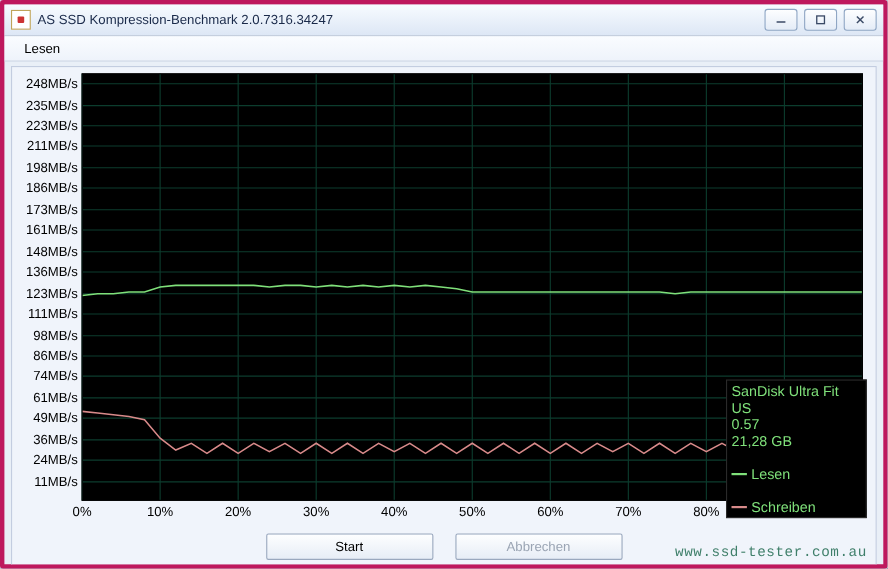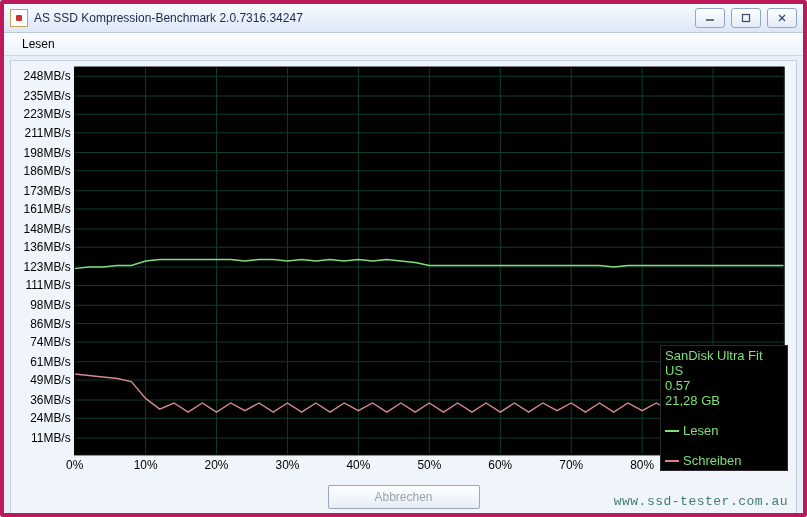--- a/index.html
+++ b/index.html
@@ -137,18 +137,19 @@
         <span class="sw" id="sw-read" style="background: rgb(127, 224, 122);"></span>
         <span>Lesen</span>
       </div>
       <div class="row">
         <span class="sw" id="sw-write" style="background: rgb(216, 138, 138);"></span>
         <span>Schreiben</span>
       </div>
     </div>
 
     <div class="buttons">
+      <div class="btn">Start</div>
       <div class="btn disabled">Abbrechen</div>
     </div>
 
     <div class="watermark">www.ssd-tester.com.au</div>
   </div>
 </div>
 
 </body></html>

